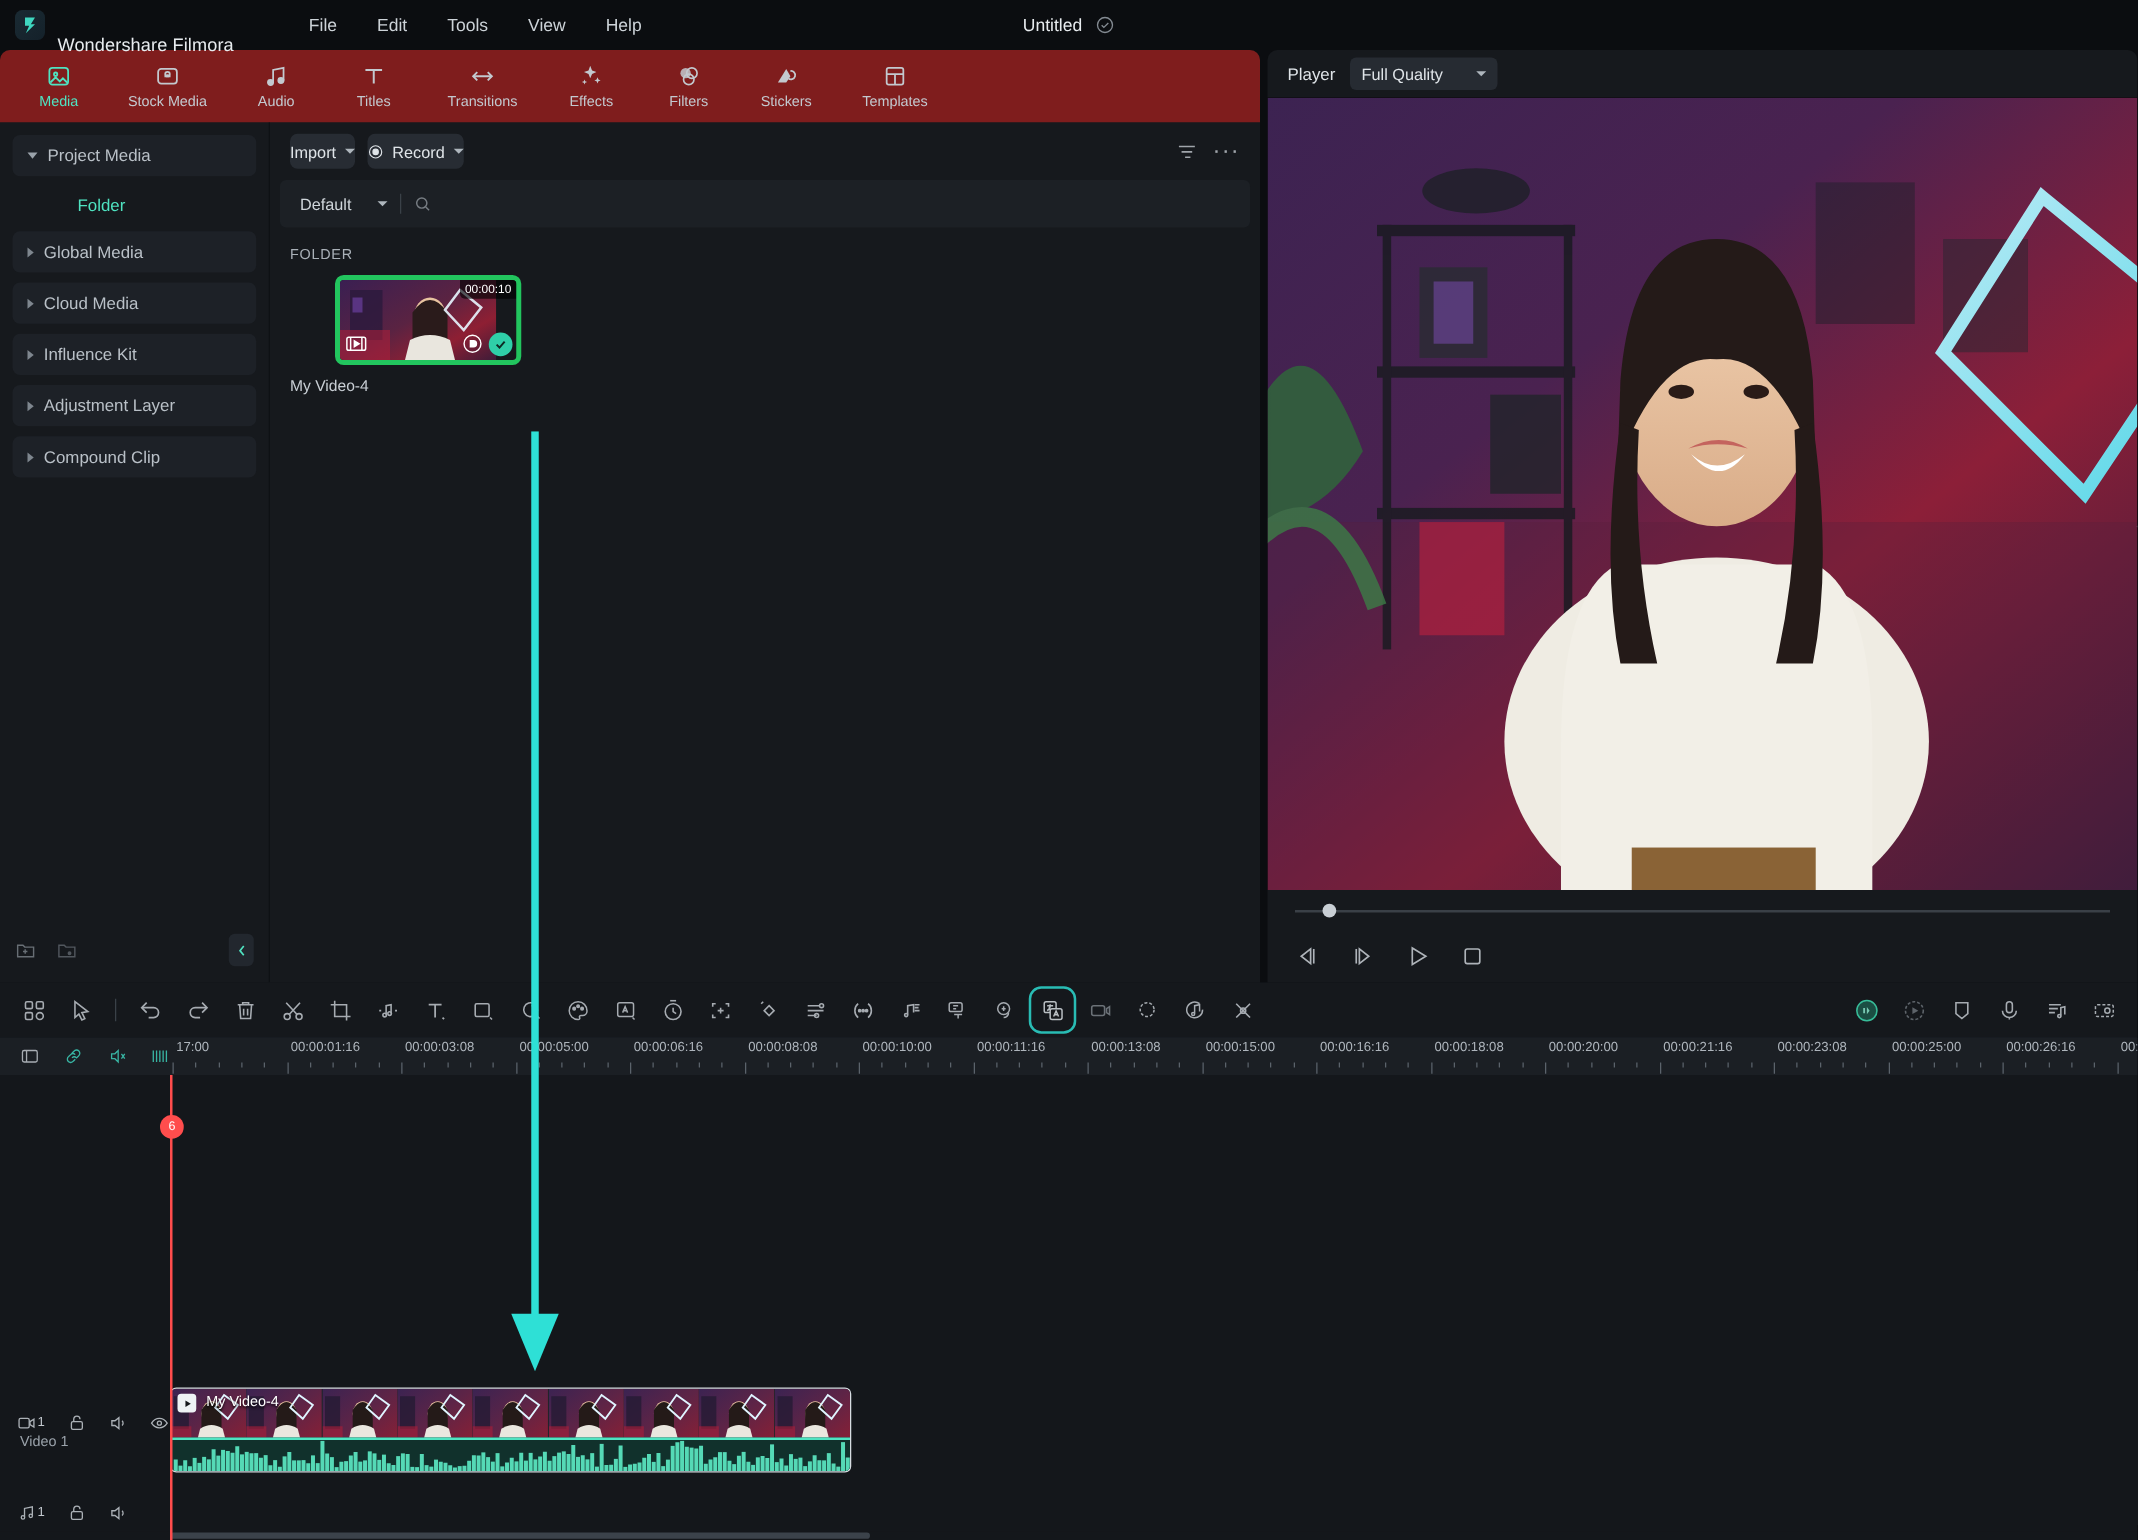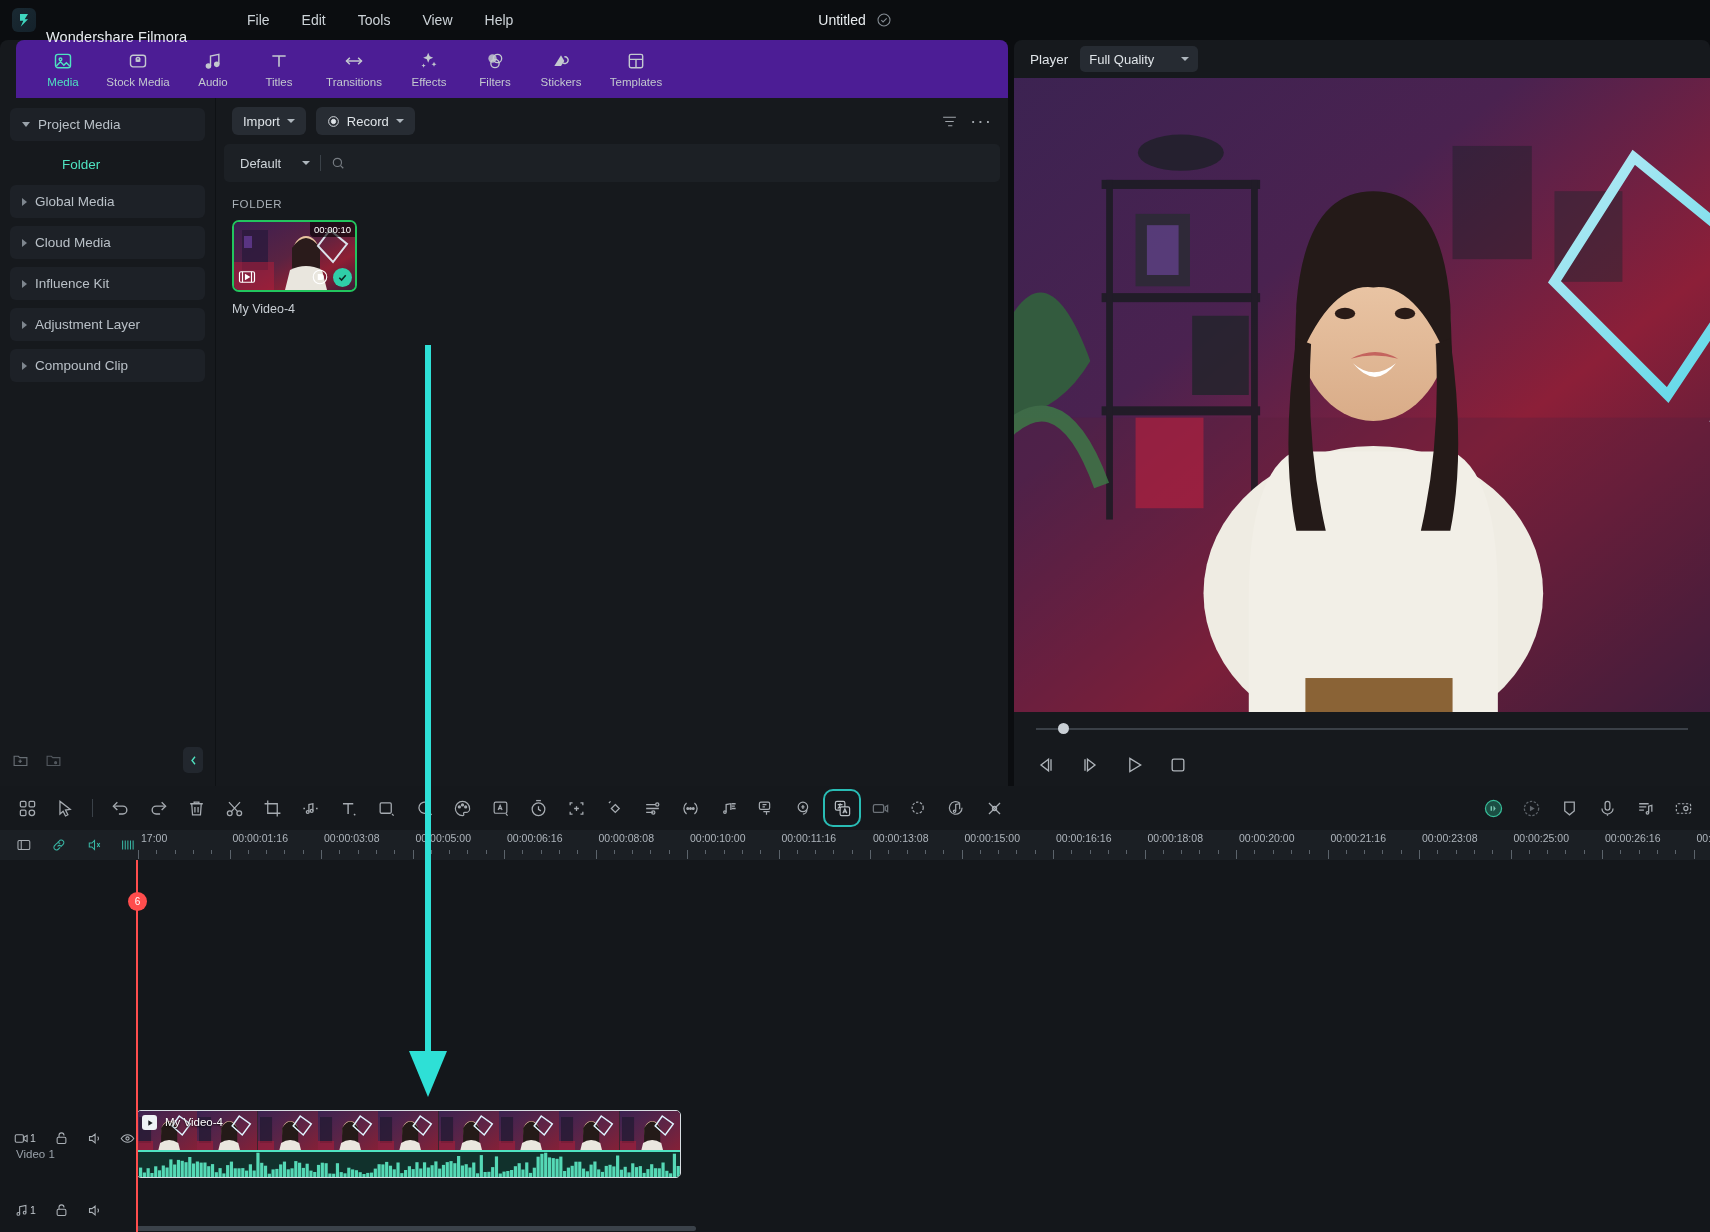--- a/index.html
+++ b/index.html
@@ -36,22 +36,22 @@
   .proj-badge { width: 16px; height: 16px; pointer-events: auto; opacity: .85; }
 
   
   .toprow { display: flex; flex: 0 0 746px; height: 746px; }
 
   
   .leftwrap { width: 1008px; display: flex; flex-direction: column;
     background: #16191d; border-radius: 8px 8px 0 0; margin-right: 6px; }
 
   .navtabs {
-    height: 58px; background: #4c1d95; border-radius: 8px 8px 0 0;
-    display: flex; align-items: center; gap: 0px; padding-left: 14px; flex: 0 0 58px; margin-left: 16px;
+    height: 58px; background: #7f1d1d; border-radius: 8px 8px 0 0;
+    display: flex; align-items: center; gap: 12px; padding-left: 14px; flex: 0 0 58px;
   }
   .navtab {
     width: 66px; display: flex; flex-direction: column; align-items: center; gap: 5px;
     padding: 4px 2px; cursor: pointer; color: #c3c9cf;
   }
   .navtab svg { width: 20px; height: 20px; }
   .navtab .lbl { font-size: 11.5px; white-space: nowrap; }
   .navtab.active { color: #4fe3c1; }
   .navtab.wide { width: 84px; }
 
@@ -86,21 +86,21 @@
   }
   .collapse-btn svg { width: 9px; height: 11px; opacity: 1; }
 
   
   .mediapanel { flex: 1; background: #16191d; display: flex; flex-direction: column; min-width: 0; }
   .media-toolbar {
     height: 46px; display: flex; align-items: center; padding: 0 16px; gap: 10px; flex: 0 0 46px;
   }
   .btn-pill {
     height: 28px; border-radius: 6px; background: #272c33; display: flex;
-    align-items: center; gap: 7px; padding: 0 11px; font-size: 13px; color: #dfe4e8; cursor: pointer;
+    align-items: center; gap: 7px; padding: 0 0; font-size: 13px; color: #dfe4e8; cursor: pointer;
   }
   .caret { width: 0; height: 0; border-top: 4px solid #aeb6bd; border-left: 4px solid transparent; border-right: 4px solid transparent; }
   .media-toolbar .spacer { flex: 1; }
   .tb-ico { width: 22px; height: 22px; display: flex; align-items: center; justify-content: center; cursor: pointer; opacity: .8; }
   .tb-ico svg { width: 17px; height: 17px; }
   .dots { font-size: 19px; letter-spacing: 1px; color: #c3c9cf; line-height: 10px; }
 
   .searchrow {
     height: 38px; background: #1c2025; display: flex; align-items: center;
     padding: 0 16px; gap: 10px; flex: 0 0 38px; margin: 0 8px; border-radius: 5px;
@@ -122,22 +122,22 @@
     width: 125px; height: 72px; border-radius: 7px; background: #1c2026;
     display: flex; align-items: center; justify-content: center; cursor: pointer;
   }
   .plus { position: relative; width: 26px; height: 26px; }
   .plus:before, .plus:after { content: ""; position: absolute; background: #4fe3c1; }
   .plus:before { left: 12px; top: 0; width: 2px; height: 26px; }
   .plus:after { top: 12px; left: 0; height: 2px; width: 26px; }
   .mcell .cap { font-size: 12.5px; color: #c8ced4; padding-top: 10px; text-align: left; }
 
   .thumb-tile {
-    width: 125px; height: 72px; border-radius: 7px; position: relative;
-    border: 2px solid #22c55e; overflow: hidden; cursor: pointer;
+    width: 149px; height: 72px; border-radius: 7px; position: relative;
+    border: 4px solid #22c55e; overflow: hidden; cursor: pointer; margin-left: 36px;
   }
   .thumb-img { position: absolute; inset: 0; overflow: hidden; }
   .dur-badge {
     position: absolute; right: 0px; top: 0px; background: rgba(0,0,0,.62);
     color: #fff; font-size: 9.5px; padding: 2px 4px; border-radius: 0 0 0 4px; z-index: 5;
   }
   .ico-badge { position: absolute; width: 18px; height: 18px; z-index: 5; }
   .ico-film { left: 4px; bottom: 4px; }
   .ico-gear { right: 26px; bottom: 4px; }
   .check {

